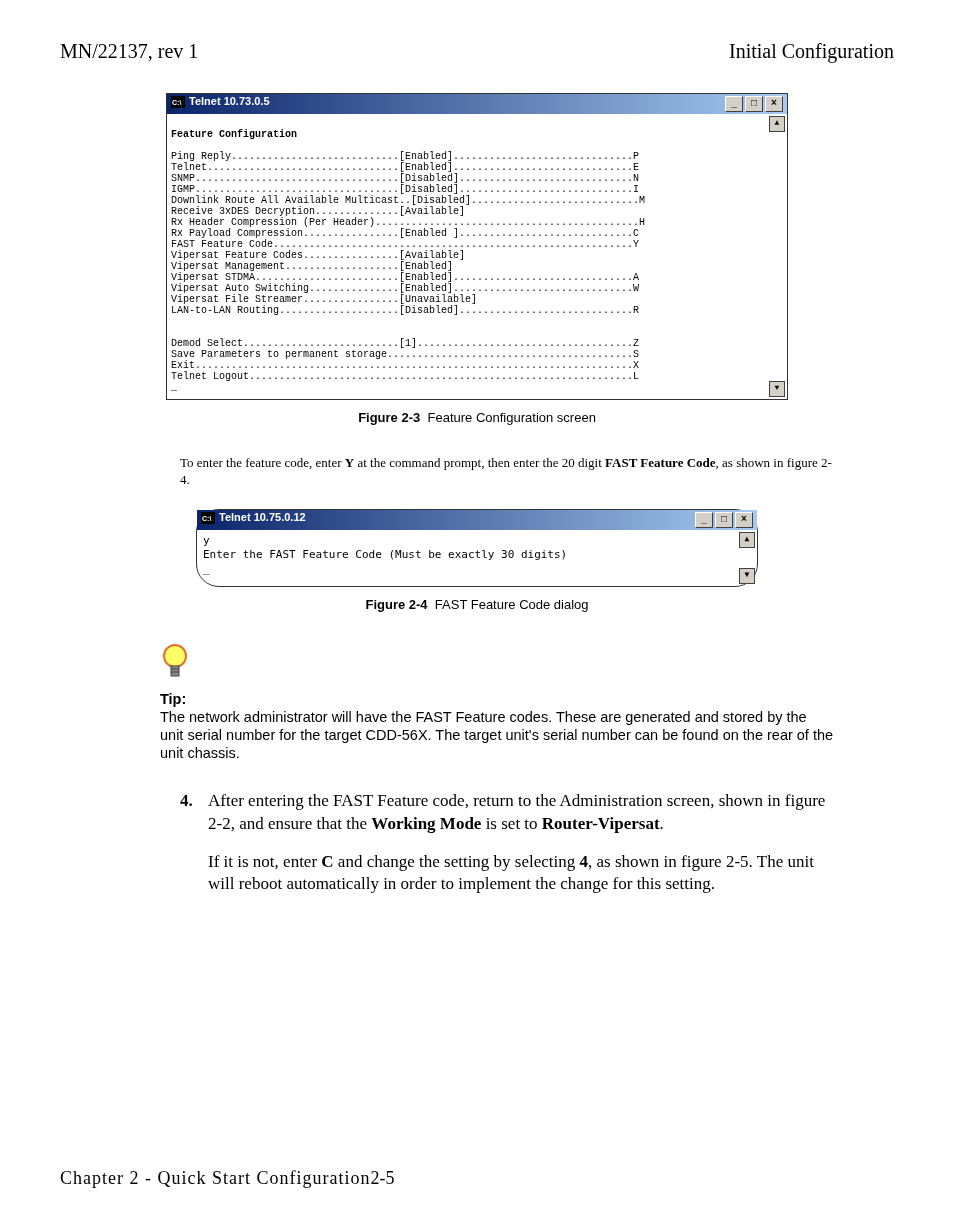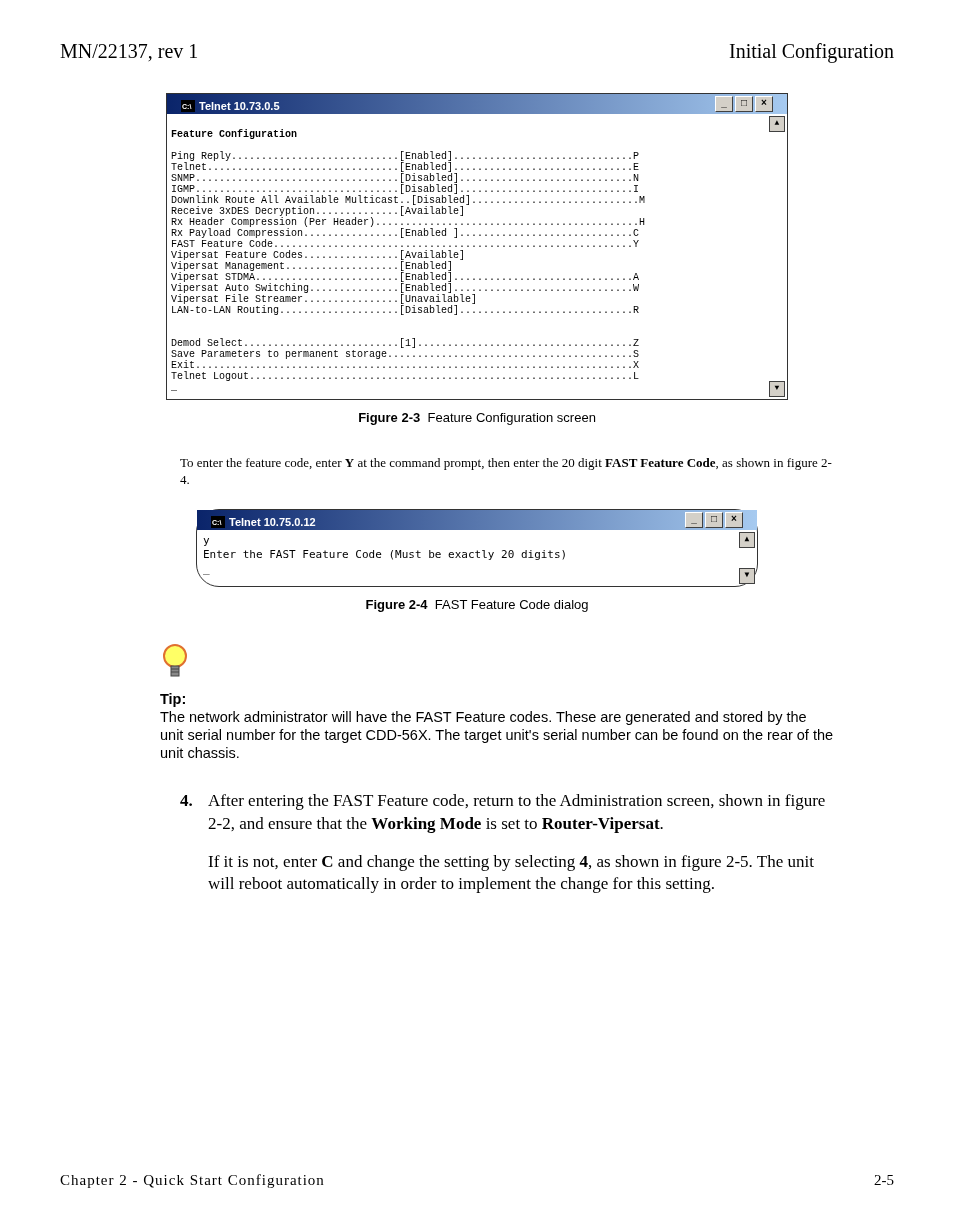--- a/index.html
+++ b/index.html
@@ -25,23 +25,23 @@
     margin: 0 auto 10px auto;
     width: 620px;
     font-family: "Courier New", monospace;
     font-size: 10px;
     line-height: 11px;
     background: #fff;
   }
   .titlebar {
     background: linear-gradient(to right, #0a246a, #a6caf0);
     color: #fff;
-    padding: 2px 14px;
-    display: flex;
-    align-items: flex-end;
+    padding: 2px 4px;
+    display: flex;
+    align-items: flex-start;
     font-family: Tahoma, sans-serif;
     font-size: 11px;
     font-weight: bold;
   }
   .titlebar .sysicon {
     width: 14px;
     height: 12px;
     background: #000;
     margin-right: 4px;
     display: inline-block;
@@ -137,22 +137,22 @@
     width: 28px;
     flex-shrink: 0;
   }
   .step-body { }
   .footer {
     position: absolute;
     bottom: 38px;
     left: 60px;
     right: 60px;
     display: flex;
-    justify-content: space-between;
-    font-size: 15px;
+    justify-content: flex-start;
+    font-size: 18px;
   }
   .footer-left { letter-spacing: 1px; }
 </style>
 </head>
 <body>
 
 <div class="header">
   <span>MN/22137, rev 1</span>
   <span>Initial Configuration</span>
 </div>
@@ -202,21 +202,21 @@
 <div class="telnet-window small">
   <div class="titlebar">
     <span class="sysicon"></span>
     <span>Telnet 10.75.0.12</span>
     <span class="spacer"></span>
     <span class="winbtn">_</span>
     <span class="winbtn">□</span>
     <span class="winbtn">×</span>
   </div>
   <div class="term-body"><span class="scroll-up">▲</span><span class="scroll-down">▼</span><span>y</span>
-<span>Enter the FAST Feature Code (Must be exactly 20 digits)</span>
+<span>Enter the FAST Feature Code (Must be exactly 30 digits)</span>
 <span>_</span></div>
 </div>
 <div class="figure-caption">
   <b>Figure 2-4</b>&nbsp;&nbsp;<span>FAST Feature Code dialog</span>
 </div>
 
 <div class="tip-row">
   <span class="tip-icon">
     <svg width="30" height="44" viewBox="0 0 30 44">
       <circle cx="15" cy="14" r="11" fill="#ffff66" stroke="#e07030" stroke-width="2"></circle>

